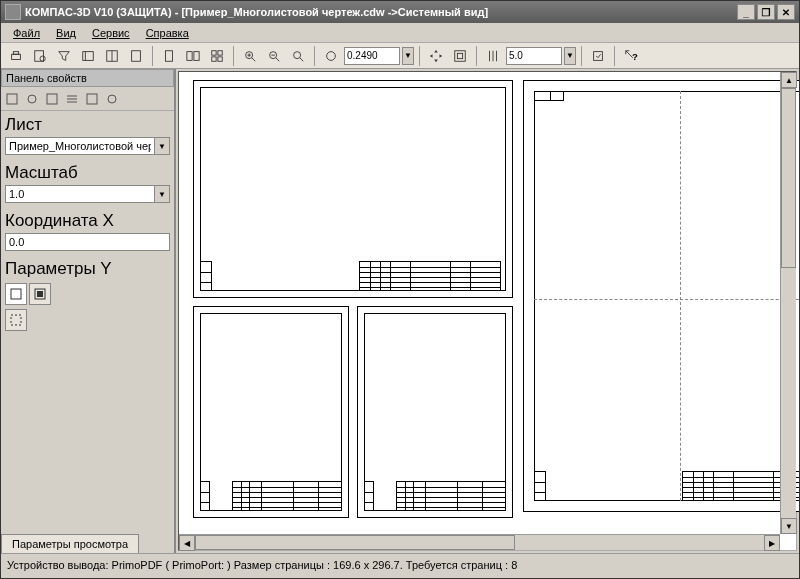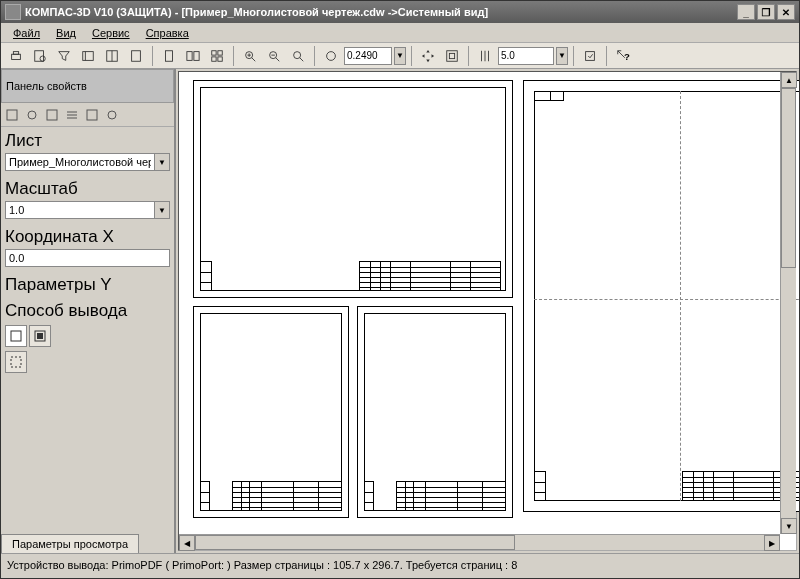--- a/index.html
+++ b/index.html
@@ -7,25 +7,25 @@
 .titlebar{background:linear-gradient(to bottom,#7a7a7a,#5a5a5a);height:22px;display:flex;align-items:center;padding:0 4px;color:#fff;font-weight:bold;}
 .titlebar .ticon{width:16px;height:16px;background:#888;border:1px solid #aaa;margin-right:4px;}
 .titlebar .ttext{flex:1;white-space:nowrap;overflow:hidden;}
 .winbtns{display:flex;gap:2px;}
 .winbtn{width:18px;height:16px;background:#d4d0c8;border:1px solid #888;display:flex;align-items:center;justify-content:center;font-size:10px;color:#000;cursor:pointer;}
 .menubar{height:20px;background:#d4d0c8;border-bottom:1px solid #aaa;display:flex;align-items:center;padding:0 4px;}
 .menuitem{padding:8px 8px;cursor:pointer;text-decoration:underline;}
 .toolbar{height:26px;background:#e8e4dc;border-bottom:1px solid #999;display:flex;align-items:center;padding:0 4px;gap:2px;}
 .tbtn{width:22px;height:22px;border:1px solid transparent;display:flex;align-items:center;justify-content:center;cursor:pointer;position:relative;}
 .tsep{width:1px;height:20px;background:#999;margin:0 3px;}
-.tinput{width:48px;height:18px;border:1px solid #888;background:#fff;font-size:10px;padding:0 2px;}
+.tinput{width:56px;height:18px;border:1px solid #888;background:#fff;font-size:10px;padding:0 2px;}
 .tdrop{width:12px;height:18px;border:1px solid #888;background:#d4d0c8;display:flex;align-items:center;justify-content:center;font-size:8px;cursor:pointer;}
 .mainarea{display:flex;height:484px;}
 .proppanel{width:175px;background:#d4d0c8;border-right:2px solid #888;display:flex;flex-direction:column;}
-.proptitle{background:#c0c0c0;border:1px solid #999;padding:10px 4px;font-size:11px;}
+.proptitle{background:#c0c0c0;border:1px solid #999;padding:2px 4px;font-size:11px;}
 .propsub{height:24px;border-bottom:1px solid #aaa;display:flex;align-items:center;padding:0 2px;gap:2px;}
 .propsub .tbtn{width:18px;height:18px;}
 .proplabel{padding:4px 4px 2px 4px;font-size:17px;}
 .propinput{margin:0 4px 4px 4px;display:flex;}
 .propinput input{flex:1;height:18px;border:1px solid #888;background:#fff;font-size:11px;padding:0 3px;}
 .propinput .dd{width:16px;height:18px;border:1px solid #888;border-left:0;background:#d4d0c8;display:flex;align-items:center;justify-content:center;font-size:8px;cursor:pointer;}
 .outbtns{margin:2px 4px;display:flex;gap:2px;}
 .outbtn{width:22px;height:22px;border:1px solid #888;background:#e8e4dc;display:flex;align-items:center;justify-content:center;cursor:pointer;}
 .outbtn.sel{background:#fff;}
 .propfoot{margin-top:auto;}
@@ -232,21 +232,20 @@
     <div class="proplabel">Масштаб</div>
     <div class="propinput">
         <input value="1.0" style="">
         <div class="dd">▼</div>
       </div>
     <div class="proplabel">Координата X</div>
     <div class="propinput">
         <input value="0.0" style="">
       </div>
     <div class="proplabel">Параметры Y</div>
-    <div class="proplabel">Способ вывода</div>
     <div class="outbtns">
       <div class="outbtn sel">
           <svg viewBox="0 0 14 14">
             <rect x="2" y="2" width="10" height="10" fill="none" stroke="#333"></rect>
           </svg>
         </div>
       <div class="outbtn">
           <svg viewBox="0 0 14 14">
             <rect x="2" y="2" width="10" height="10" fill="none" stroke="#333"></rect>
             <rect x="4" y="4" width="6" height="6" fill="#333"></rect>
@@ -361,14 +360,14 @@
     </div>
     <div class="scrollh">
       <div class="sbtn" style="left:0">◀</div>
       <div class="sthumb" style="left:16px;top:0;bottom:0;width:320px;"></div>
       <div class="sbtn" style="right:0">▶</div>
     </div>
   </div>
 </div>
 
 <div class="statusbar">
-  <span>Устройство вывода: PrimoPDF ( PrimoPort: )  Размер страницы : 105.7 x 296.7.  Требуется страниц : 8</span>
+  <span>Устройство вывода: PrimoPDF ( PrimoPort: )  Размер страницы : 169.6 x 296.7.  Требуется страниц : 8</span>
 </div>
 
 </body></html>

